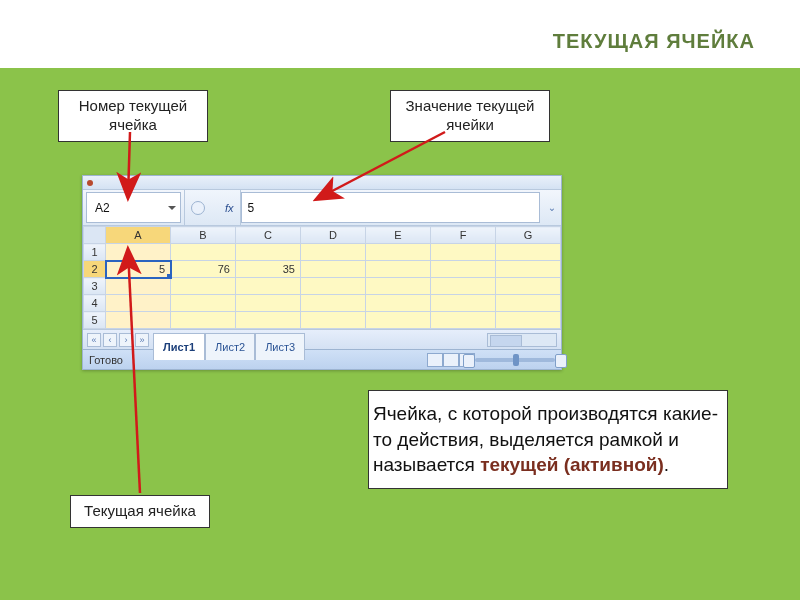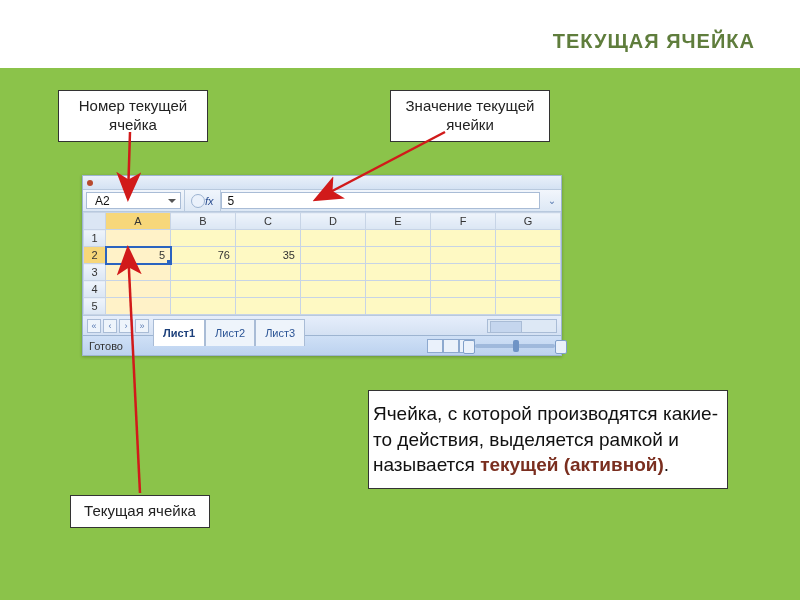--- a/index.html
+++ b/index.html
@@ -74,40 +74,40 @@
     height: 14px;
     background: linear-gradient(#e9f0fa,#d4e2f3);
     border-bottom: 1px solid #b8c9de;
     display:flex; align-items:center; padding:0 4px; gap:4px;
   }
   .tb-dot { width:6px;height:6px;border-radius:50%;background:#b84a2f; }
   .formula-row {
     display:flex; align-items:stretch;
     background: linear-gradient(#f2f6fc,#dde8f5);
     border-bottom:1px solid #b8c9de;
-    height: 22px;
+    height: 36px;
   }
   .namebox {
     width: 95px;
     border:1px solid #a9bcd6;
     background:#fff;
     margin:2px 3px;
     display:flex;align-items:center;
     padding:0 8px;
     font-size:12px;
     color:#111;
     position:relative;
   }
   .namebox::after{
     content:""; position:absolute; right:4px; top:50%;
     border:4px solid transparent; border-top-color:#555;
     transform: translateY(-2px);
   }
   .fx-block{
-    display:flex;align-items:center;gap:0;padding:0 6px;
+    display:flex;align-items:center;gap:20px;padding:0 6px;
     border-left:1px solid #b8c9de; border-right:1px solid #b8c9de;
     background:linear-gradient(#f0f5fc,#dde8f5);
   }
   .fx-circle{
     width:14px;height:14px;border:1px solid #9cb3d1;border-radius:50%;
     background:#eaf1fb;
   }
   .fx-label{ font-style:italic; font-size:11px; color:#2a4d8f; }
   .formula-input{
     flex:1; background:#fff; border:1px solid #a9bcd6; margin:2px 3px 2px 0;

